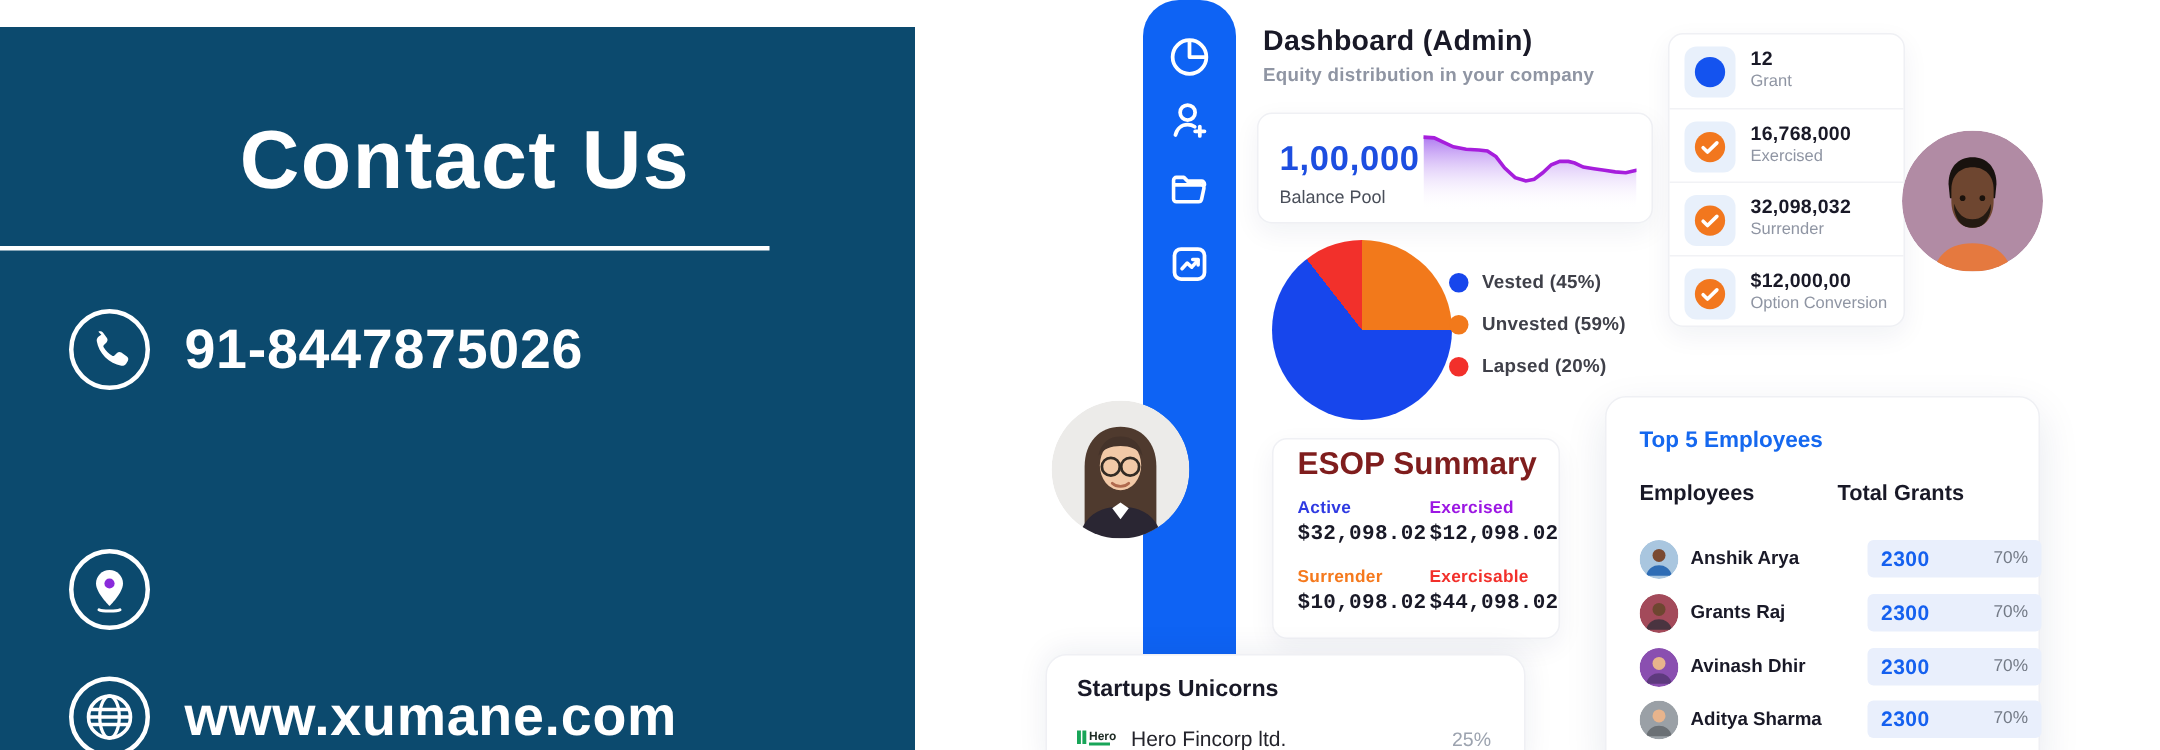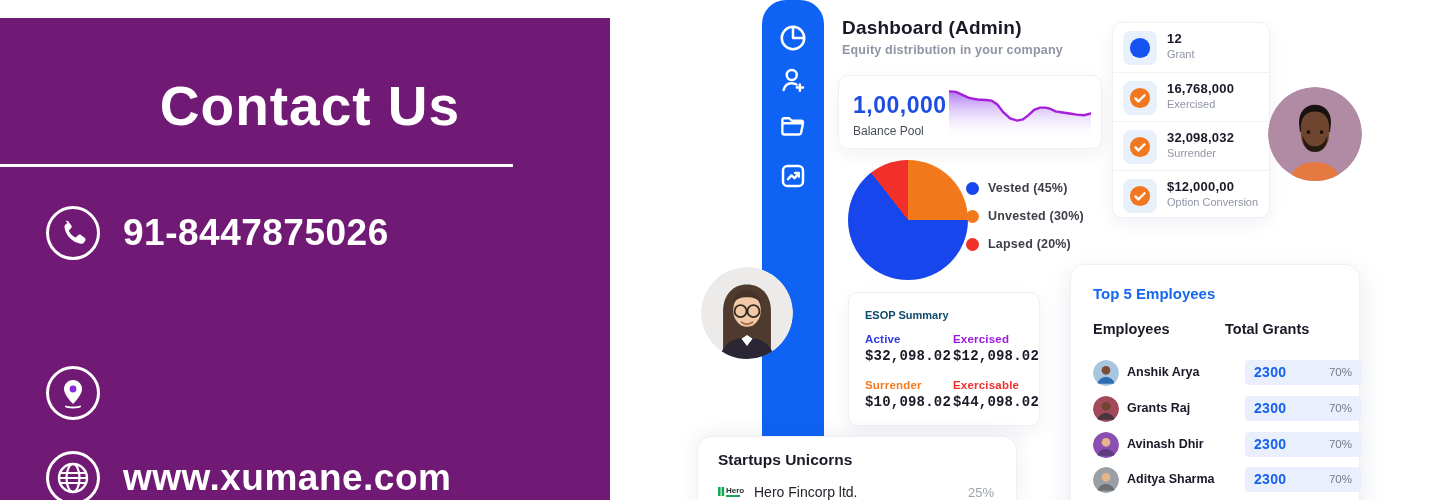--- a/index.html
+++ b/index.html
@@ -1,21 +1,21 @@
 <!DOCTYPE html>
 <html><head>
 <meta charset="utf-8">
 <style>
   * { margin:0; padding:0; box-sizing:border-box; }
   html,body { width:1440px; height:500px; overflow:hidden; background:#ffffff;
               font-family:"Liberation Sans", sans-serif; }
   .stage { position:absolute; left:0; top:0; width:1440px; height:500px; overflow:hidden; background:#fff; }
 
   
-  .left-panel { position:absolute; left:0; top:18px; width:610px; height:482px; background:#701a75; }
+  .left-panel { position:absolute; left:0; top:18px; width:610px; height:482px; background:#0c4a6e; }
   .contact-title { position:absolute; left:100px; top:56px; width:420px; color:#ffffff;
                    font-size:55px; font-weight:700; letter-spacing:1px; text-align:center; }
   .contact-divider { position:absolute; left:0; top:146px; width:513px; height:3px; background:#ffffff; }
   .c-row { position:absolute; left:45px; display:flex; align-items:center; gap:22px; color:#fff; }
   .c-row .c-icon { width:56px; height:56px; flex:0 0 56px; }
   .c-row .c-text { font-size:37px; font-weight:700; letter-spacing:.5px; white-space:nowrap; }
   .row-phone { top:187px; } .row-mail { top:267px; } .row-pin { top:347px; } .row-web { top:432px; }
 
   
   .sidebar { position:absolute; left:762px; top:0; width:62px; height:437px; background:#0E63F4;
@@ -49,21 +49,21 @@
 
   
   .pie { position:absolute; left:848px; top:160px; width:120px; height:120px; border-radius:50%; }
   .legend-item { position:absolute; display:flex; align-items:center; gap:9px; }
   .li-1{left:966px; top:181px;} .li-2{left:966px; top:209px;} .li-3{left:966px; top:237px;}
   .legend-dot { width:13px; height:13px; border-radius:50%; flex:0 0 13px; }
   .legend-label { font-size:12.5px; font-weight:600; color:#3F4049; letter-spacing:.2px; white-space:nowrap; }
 
   
   .esop-card { left:848px; top:292px; width:192px; height:134px; }
-  .esop-title { position:absolute; left:16px; top:16px; font-size:11px; font-weight:700; color:#0c4a6e; }
+  .esop-title { position:absolute; left:16px; top:5px; font-size:21px; font-weight:700; color:#7f1d1d; }
   .esop-item { position:absolute; width:86px; }
   .ei-0{left:16px; top:40px;} .ei-1{left:104px; top:40px;} .ei-2{left:16px; top:86px;} .ei-3{left:104px; top:86px;}
   .esop-label { font-size:11.5px; font-weight:700; letter-spacing:.2px; }
   .esop-value { font-size:14px; font-weight:700; color:#191927; margin-top:3px; letter-spacing:.2px; white-space:nowrap;font-family:Liberation Mono, monospace; }
 
   
   .top5-card { left:1070px; top:264px; width:290px; height:250px; border-radius:14px;
                box-shadow:0 10px 28px rgba(23,35,87,.10); }
   .top5-title { position:absolute; left:22px; top:20px; font-size:15px; font-weight:700; color:#1568EF; }
   .top5-h1 { position:absolute; left:22px; top:56px; font-size:14.5px; font-weight:700; color:#191927; }
@@ -208,21 +208,21 @@
     </div>
   </div>
 
   <div class="pie" id="pie-chart" style="background: conic-gradient(rgb(242, 121, 27) 0deg, rgb(242, 121, 27) 90deg, rgb(23, 70, 236) 90deg, rgb(23, 70, 236) 322deg, rgb(242, 48, 43) 322deg, rgb(242, 48, 43) 360deg);"></div>
   <div class="legend-item li-1">
     <span class="legend-dot" style="background-color: rgb(23, 70, 236);"></span>
     <span class="legend-label">Vested (45%)</span>
   </div>
   <div class="legend-item li-2">
     <span class="legend-dot" style="background-color: rgb(242, 121, 27);"></span>
-    <span class="legend-label">Unvested (30%)</span>
+    <span class="legend-label">Unvested (59%)</span>
   </div>
   <div class="legend-item li-3">
     <span class="legend-dot" style="background-color: rgb(242, 48, 43);"></span>
     <span class="legend-label">Lapsed (20%)</span>
   </div>
 
   <div class="card esop-card">
     <div class="esop-title">ESOP Summary</div>
     <div class="esop-item ei-0">
       <div class="esop-label" style="color: rgb(47, 58, 226);">Active</div>

